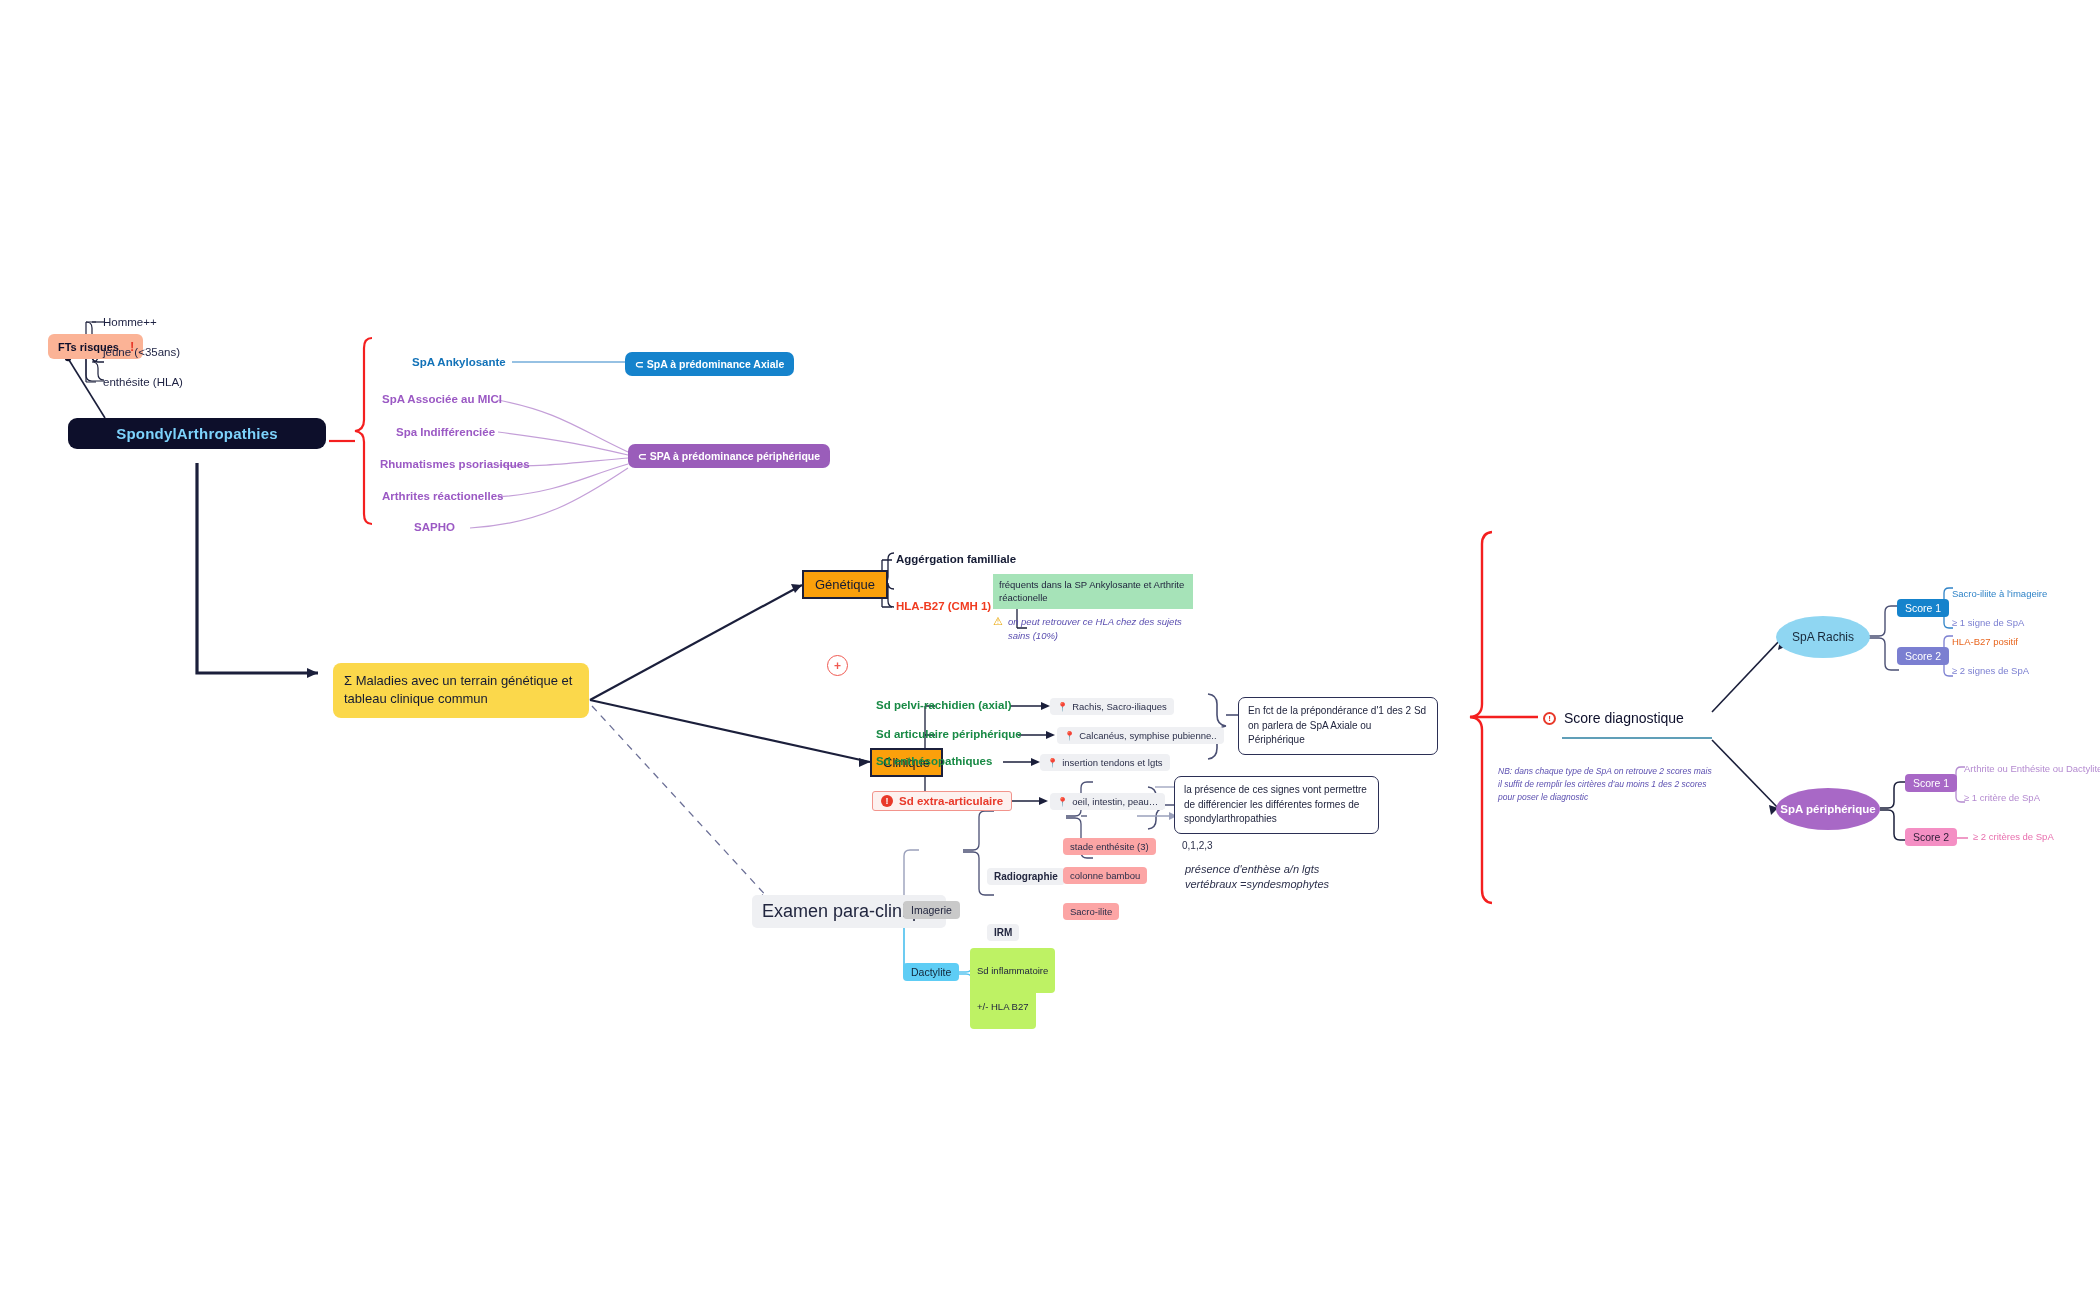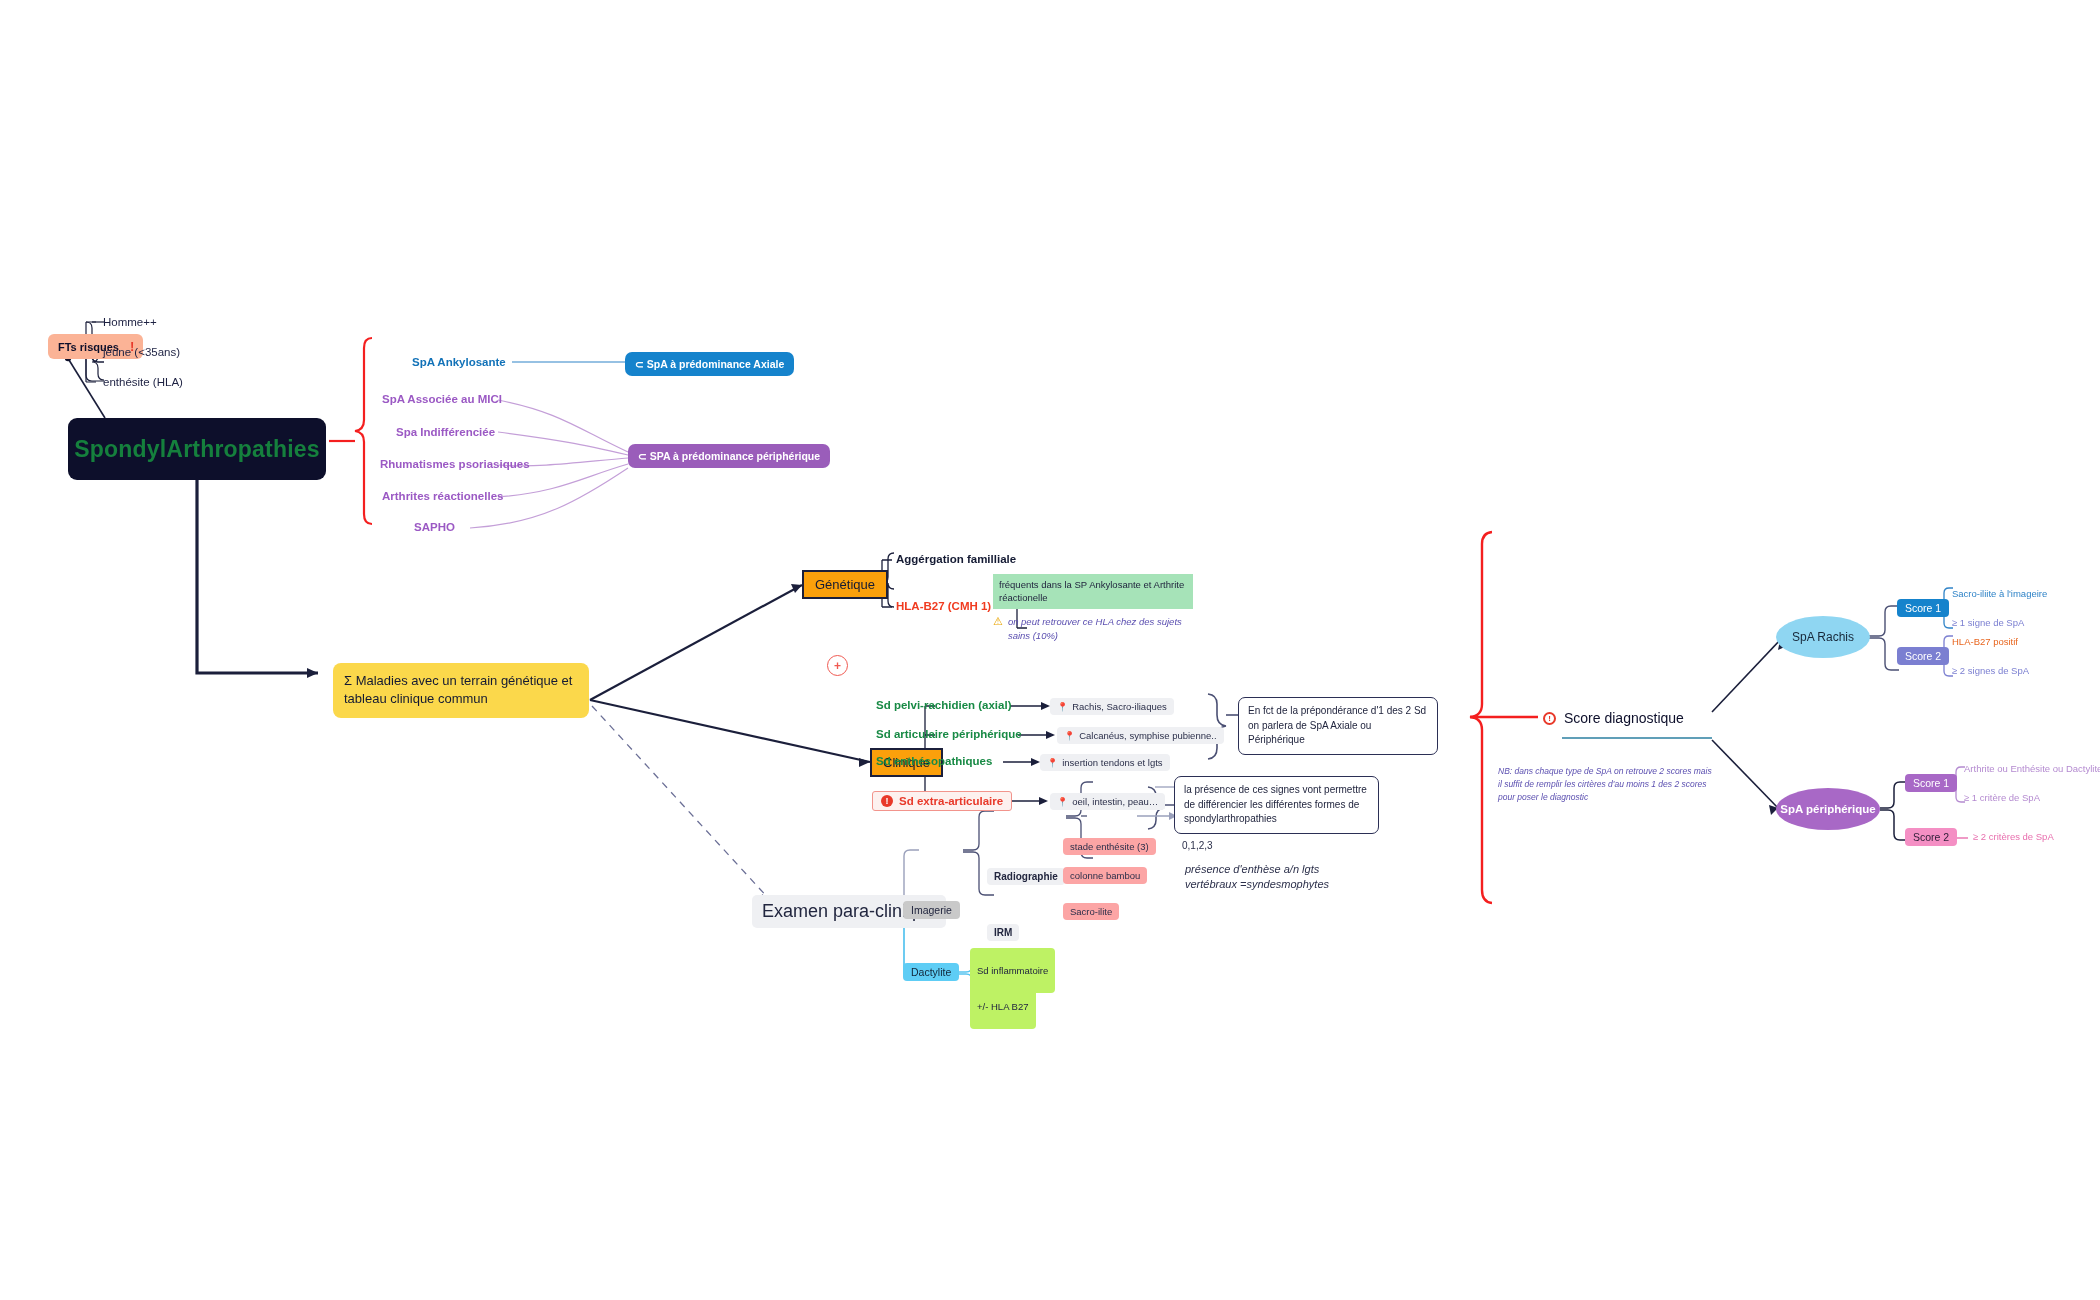--- a/index.html
+++ b/index.html
@@ -19,25 +19,25 @@
   #wires {
     position: absolute; left: 0; top: 0;
     width: 2100px; height: 1300px;
     pointer-events: none;
   }
   .node { position: absolute; white-space: nowrap; }
 
   
   .root {
     left: 68px; top: 418px;
-    width: 258px; height: 62px;
+    width: 258px; height: 31px;
     background: #0d0f2b;
     border-radius: 9px;
-    color: #15803d;
-    font-size: 23px; font-weight: bold;
+    color: #7dd3fc;
+    font-size: 15px; font-weight: bold;
     display: flex; align-items: center; justify-content: center;
     letter-spacing: .2px;
   }
 
   
   .fts {
     left: 14px; top: 335px;
     background: #fbb396;
     border-radius: 6px;
     padding: 5px 9px 5px 10px;

